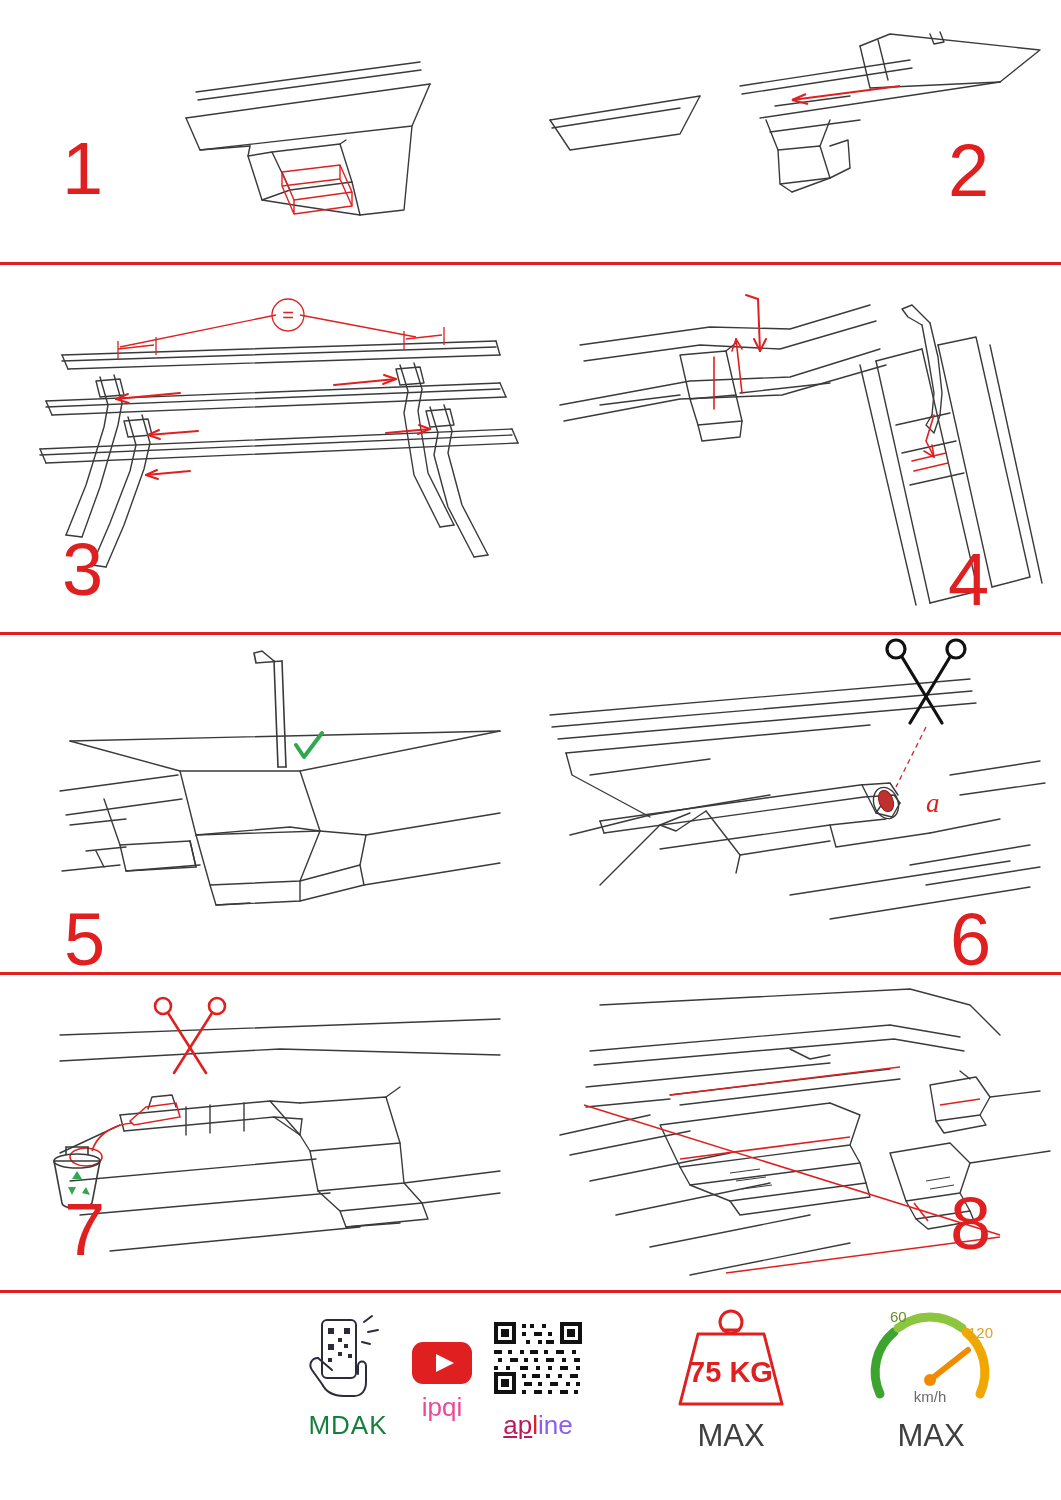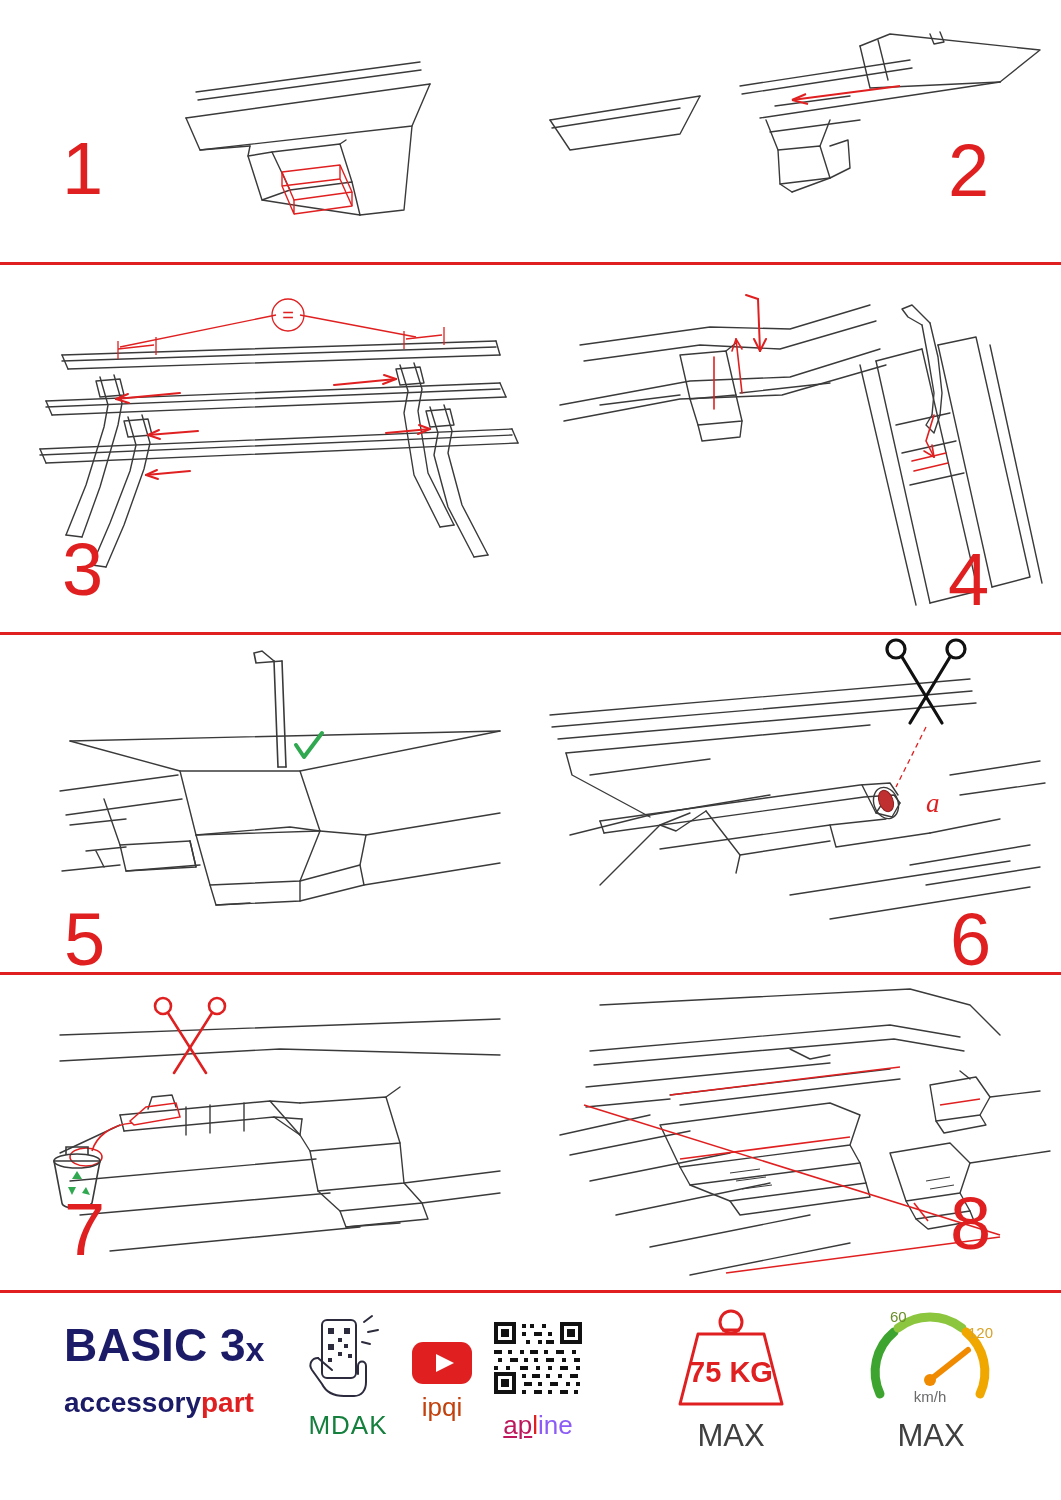--- a/index.html
+++ b/index.html
@@ -93,21 +93,21 @@
     text-align: center;
   }
   .logo-caption {
     font-family: "Liberation Sans", sans-serif;
     font-size: 26px;
     line-height: 30px;
     color: #3a3a4a;
     white-space: nowrap;
   }
   .logo-caption.mdak { font-weight: 400; letter-spacing: 1px; color: #15803d; }
-  .logo-caption.ipqi { color: #c2410c; }
+  .logo-caption.ipqi { color: #ec4899; }
   .logo-caption.apline .ap { color: #be185d; text-decoration: underline; }
   .logo-caption.apline .l { color: #e02020; }
   .logo-caption.apline .ine { color: #8b5cf6; }
 
   .max-label {
     font-family: "Liberation Sans", sans-serif;
     font-size: 31px;
     color: #404040;
     text-align: center;
     white-space: nowrap;
@@ -543,28 +543,20 @@
         </g>
       </svg>
     </div>
     <div class="step-num" style="left:420px;top:212px;">8</div>
   </div>
 
   <div class="rule r4"></div>
 
   <div class="footer">
 
-    <div class="brand-block">
-      <div class="brand-title">
-        <span>BASIC 3</span><span class="x">x</span>
-      </div>
-      <div class="brand-sub">
-        <span class="a1">accessory</span><span class="a2">part</span>
-      </div>
-    </div>
 
     <div class="logo-item" style="left:288px;top:22px;width:120px;">
       <svg width="120" height="92" viewBox="0 0 120 92" xmlns="http://www.w3.org/2000/svg">
         <g fill="none" stroke="#2b2b3d" stroke-width="2" stroke-linejoin="round" stroke-linecap="round">
           <rect x="34" y="6" width="34" height="58" rx="5"></rect>
           <path d="M30 44 C24 44 20 50 24 56 L34 70 C38 78 46 82 56 82 L66 82 C74 82 78 76 78 68 L78 52 C78 46 70 46 70 52 L70 60"></path>
           <path d="M30 44 L44 56"></path>
         </g>
         <g fill="#2b2b3d">
           <rect x="40" y="14" width="6" height="6"></rect>

